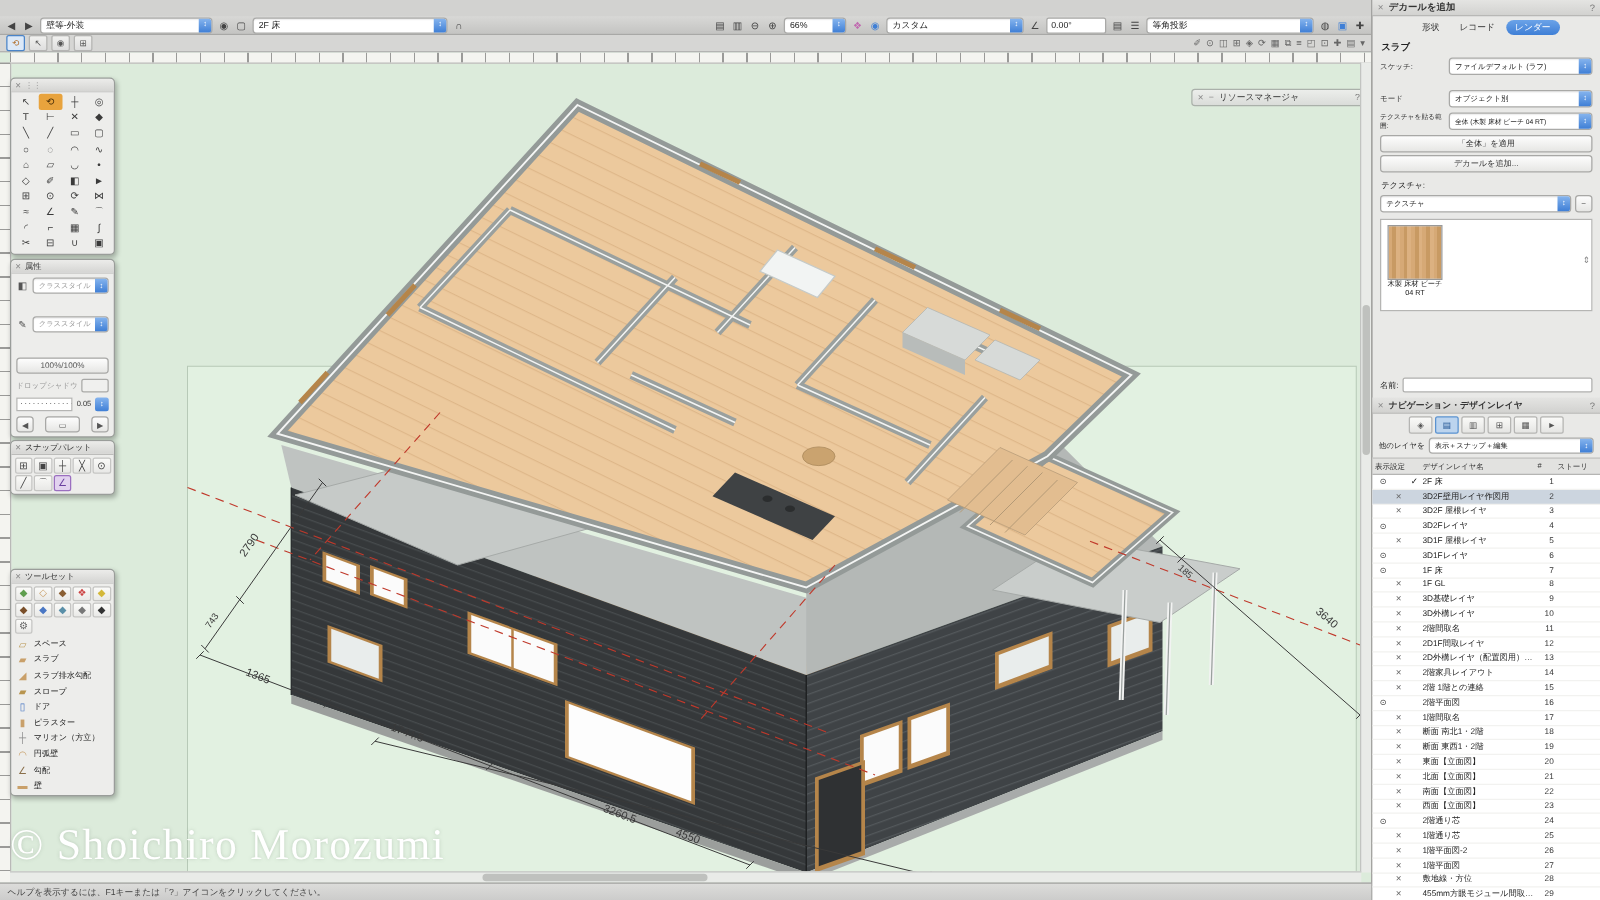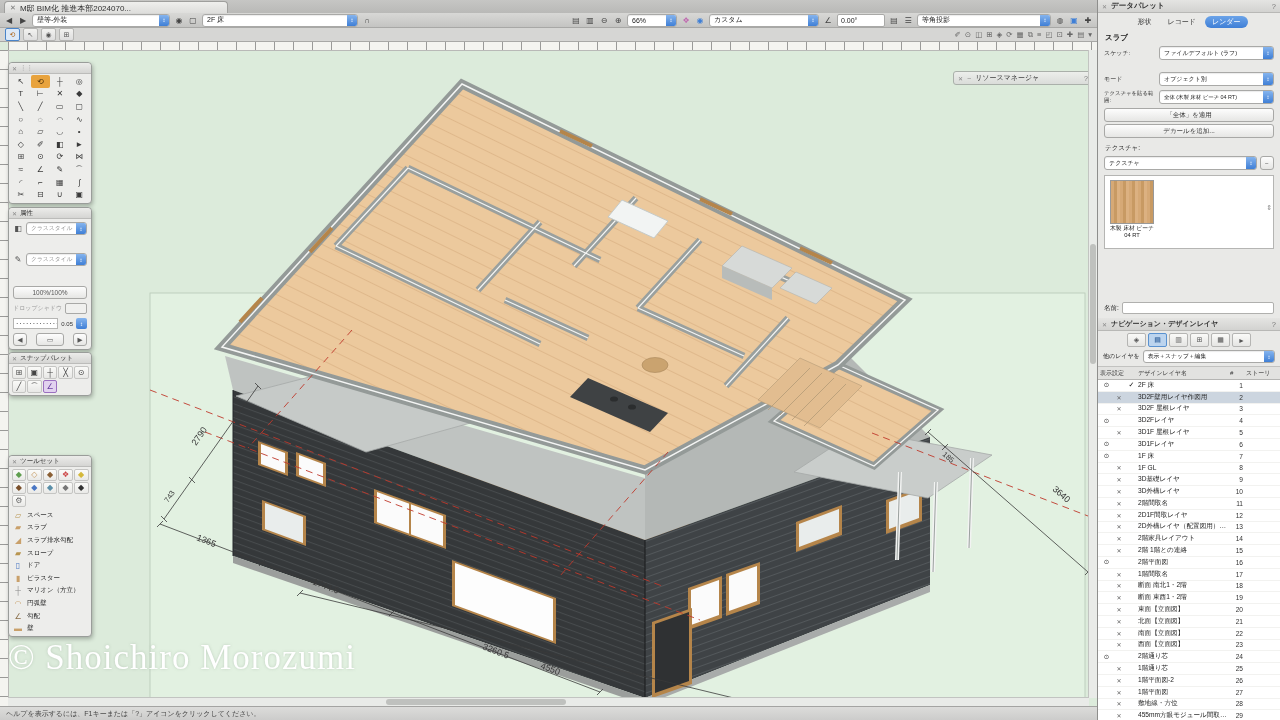--- a/index.html
+++ b/index.html
@@ -26,21 +26,21 @@
   .modemsg{font-size:7.5px;color:#333;white-space:nowrap;}
   .moderight{margin-left:auto;display:flex;gap:4px;align-items:center;}
   .moderight .mi{font-size:7.5px;color:#666;}
   
   .canvas{position:absolute;left:0;top:42px;width:1097px;height:664px;background:#dcebdb;overflow:hidden;}
   .ruler-h{position:absolute;left:8px;top:0;right:0;height:8px;background:#f4f4f0;border-bottom:1px solid #b9b9b7;
     background-image:repeating-linear-gradient(90deg,#9a9a98 0 1px,transparent 1px 19px);}
   .ruler-v{position:absolute;left:0;top:8px;bottom:0;width:8px;background:#f4f4f0;border-right:1px solid #b9b9b7;
     background-image:repeating-linear-gradient(180deg,#9a9a98 0 1px,transparent 1px 19px);}
   .scene{position:absolute;left:0;top:0;width:1097px;height:664px;}
-  .watermark{position:absolute;left:8px;bottom:28px;font-family:"Liberation Serif","DejaVu Serif",serif;
+  .watermark{position:absolute;left:8px;bottom:10px;font-family:"Liberation Serif","DejaVu Serif",serif;
     font-size:35px;color:#ffffff;letter-spacing:1px;text-shadow:0 0 3px rgba(120,140,120,.35);}
   .rm-bar{position:absolute;left:953px;top:29px;width:140px;height:14px;background:linear-gradient(#eceeeb,#dadcd9);
     border:1px solid #aab0aa;border-radius:3px;display:flex;align-items:center;gap:4px;padding:0 4px;font-size:7px;color:#333;box-sizing:border-box;}
   .rm-bar .q{margin-left:auto;color:#777;}
   .vsb{position:absolute;right:0;top:8px;bottom:8px;width:8px;background:#e9ebe8;border-left:1px solid #c2c4c1;}
   .vsb .thumb{position:absolute;left:1px;right:1px;top:30%;height:120px;background:#bfc1be;border-radius:3px;}
   .hsb{position:absolute;left:8px;right:8px;bottom:0;height:8px;background:#e9ebe8;border-top:1px solid #c2c4c1;}
   .hsb .thumb{position:absolute;top:1px;bottom:1px;left:35%;width:180px;background:#bfc1be;border-radius:3px;}
   
   .palette{position:absolute;background:#ededeb;border:1px solid #9a9d9a;border-radius:4px;box-shadow:1px 2px 4px rgba(0,0,0,.28);}
@@ -114,26 +114,20 @@
   .lay-row .num{text-align:right;padding-right:3px;color:#333;}
   
   .statusbar{position:absolute;left:0;top:706px;width:1097px;height:14px;background:linear-gradient(#dcdcda,#cccccb);
     border-top:1px solid #a4a4a2;display:flex;align-items:center;padding:0 6px;font-size:7px;color:#444;box-sizing:border-box;}
 </style>
 </head>
 <body>
 
 <div id="app">
 
-  <div class="tabbar">
-    <div class="tab">
-      <span class="x">✕</span>
-      <span>M邸 BIM化 推進本部2024070...</span>
-    </div>
-  </div>
 
   <div class="toolbar">
     <span class="tbicon">◀</span>
     <span class="tbicon">▶</span>
     <div class="mac-select" style="width:132px">
       <span>壁等-外装</span>
         <span class="cap">↕</span>
     </div>
     <span class="tbicon">◉</span>
     <span class="tbicon">▢</span>
@@ -688,21 +682,21 @@
         <div class="ts-item">
         <span class="ic" style="color: rgb(138, 111, 74);">▤</span>
         <span>簡易窓</span>
         </div>
       </div>
   </div>
 
   <div class="right">
     <div class="sec-head">
       <span style="color:#888;font-weight:normal;font-size:6px;">✕</span>
-      <span>データパレット</span>
+      <span>デカールを追加</span>
       <span class="q">?</span>
     </div>
     <div class="tabs">
       <span class="ptab">形状</span>
       <span class="ptab">レコード</span>
       <span class="ptab active">レンダー</span>
     </div>
     <div class="dp-section">スラブ</div>
     <div class="dp-row">
       <span class="lbl">スケッチ:</span>

